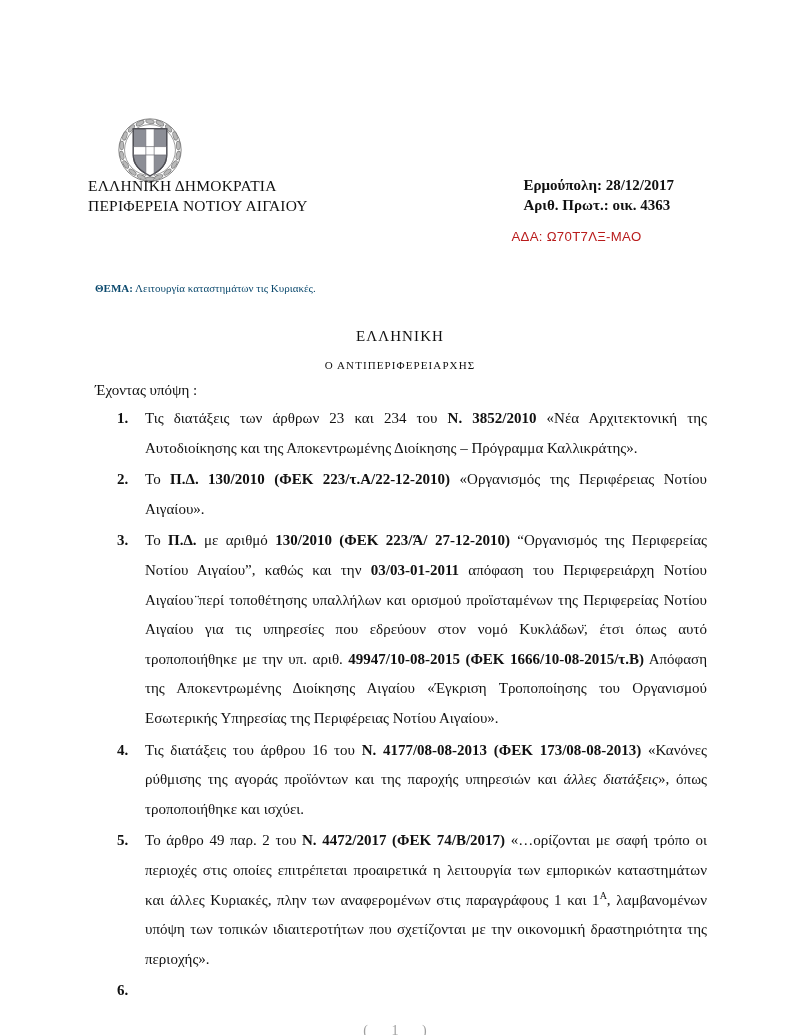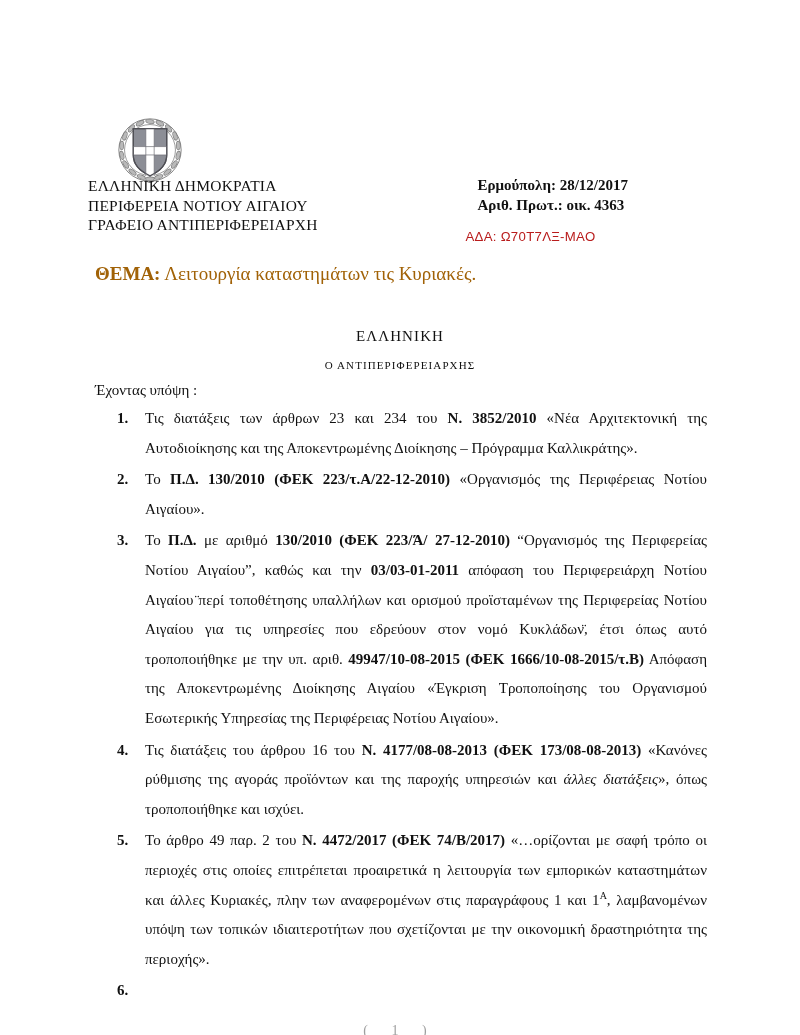--- a/index.html
+++ b/index.html
@@ -49,21 +49,21 @@
     letter-spacing: 0.2px;
     color: #111;
     white-space: nowrap;
   }
   .header-left div { font-weight: 400; }
   .header-left .underlined {
     text-decoration: underline;
     text-underline-offset: 2px;
   }
   .header-right {
-    margin-right: 84px;
+    margin-right: 38px;
     text-align: left;
   }
   .header-right .line {
     font-family: "Liberation Serif", "DejaVu Serif", serif;
     font-size: 15px;
     line-height: 19.5px;
     font-weight: bold;
     color: #111;
     white-space: nowrap;
   }
@@ -75,24 +75,24 @@
     font-weight: 500;
     letter-spacing: 0.3px;
     color: #b91c1c;
     white-space: nowrap;
   }
 
   
   .subject {
     position: absolute;
     left: 95px;
-    top: 264px;
-    font-size: 19px;
+    top: 278px;
+    font-size: 11px;
     line-height: 20px;
-    color: #a16207;
+    color: #0c4a6e;
   }
   .subject .lbl { font-weight: bold; }
 
   
   .title-block {
     position: absolute;
     left: 0;
     top: 328px;
     width: 800px;
     text-align: center;
@@ -258,21 +258,20 @@
         <path d="M28 22 H72 V57 Q72 74 50 84 Q28 74 28 57 Z" fill="none" stroke="#4f4f55" stroke-width="1.6"></path>
         <path d="M44.5 22 V84 M55.5 22 V84 M28 45.5 H72 M28 56.5 H72" fill="none" stroke="#6d6d74" stroke-width="0.9"></path>
       </g>
     </svg>
   </div>
 
   <div class="header">
     <div class="header-left">
       <div>ΕΛΛΗΝΙΚΗ ΔΗΜΟΚΡΑΤΙΑ</div>
       <div>ΠΕΡΙΦΕΡΕΙΑ ΝΟΤΙΟΥ ΑΙΓΑΙΟΥ</div>
-      <div>ΓΡΑΦΕΙΟ ΑΝΤΙΠΕΡΙΦΕΡΕΙΑΡΧΗ</div>
     </div>
     <div class="header-right">
       <div class="line">Ερμούπολη: 28/12/2017</div>
       <div class="line">Αριθ. Πρωτ.: οικ. 4363</div>
       <div class="ada-line">ΑΔΑ: Ω70Τ7ΛΞ-ΜΑΟ</div>
     </div>
   </div>
 
   <div class="subject">
     <span class="lbl">ΘΕΜΑ:</span><span> Λειτουργία καταστημάτων τις Κυριακές.</span>

